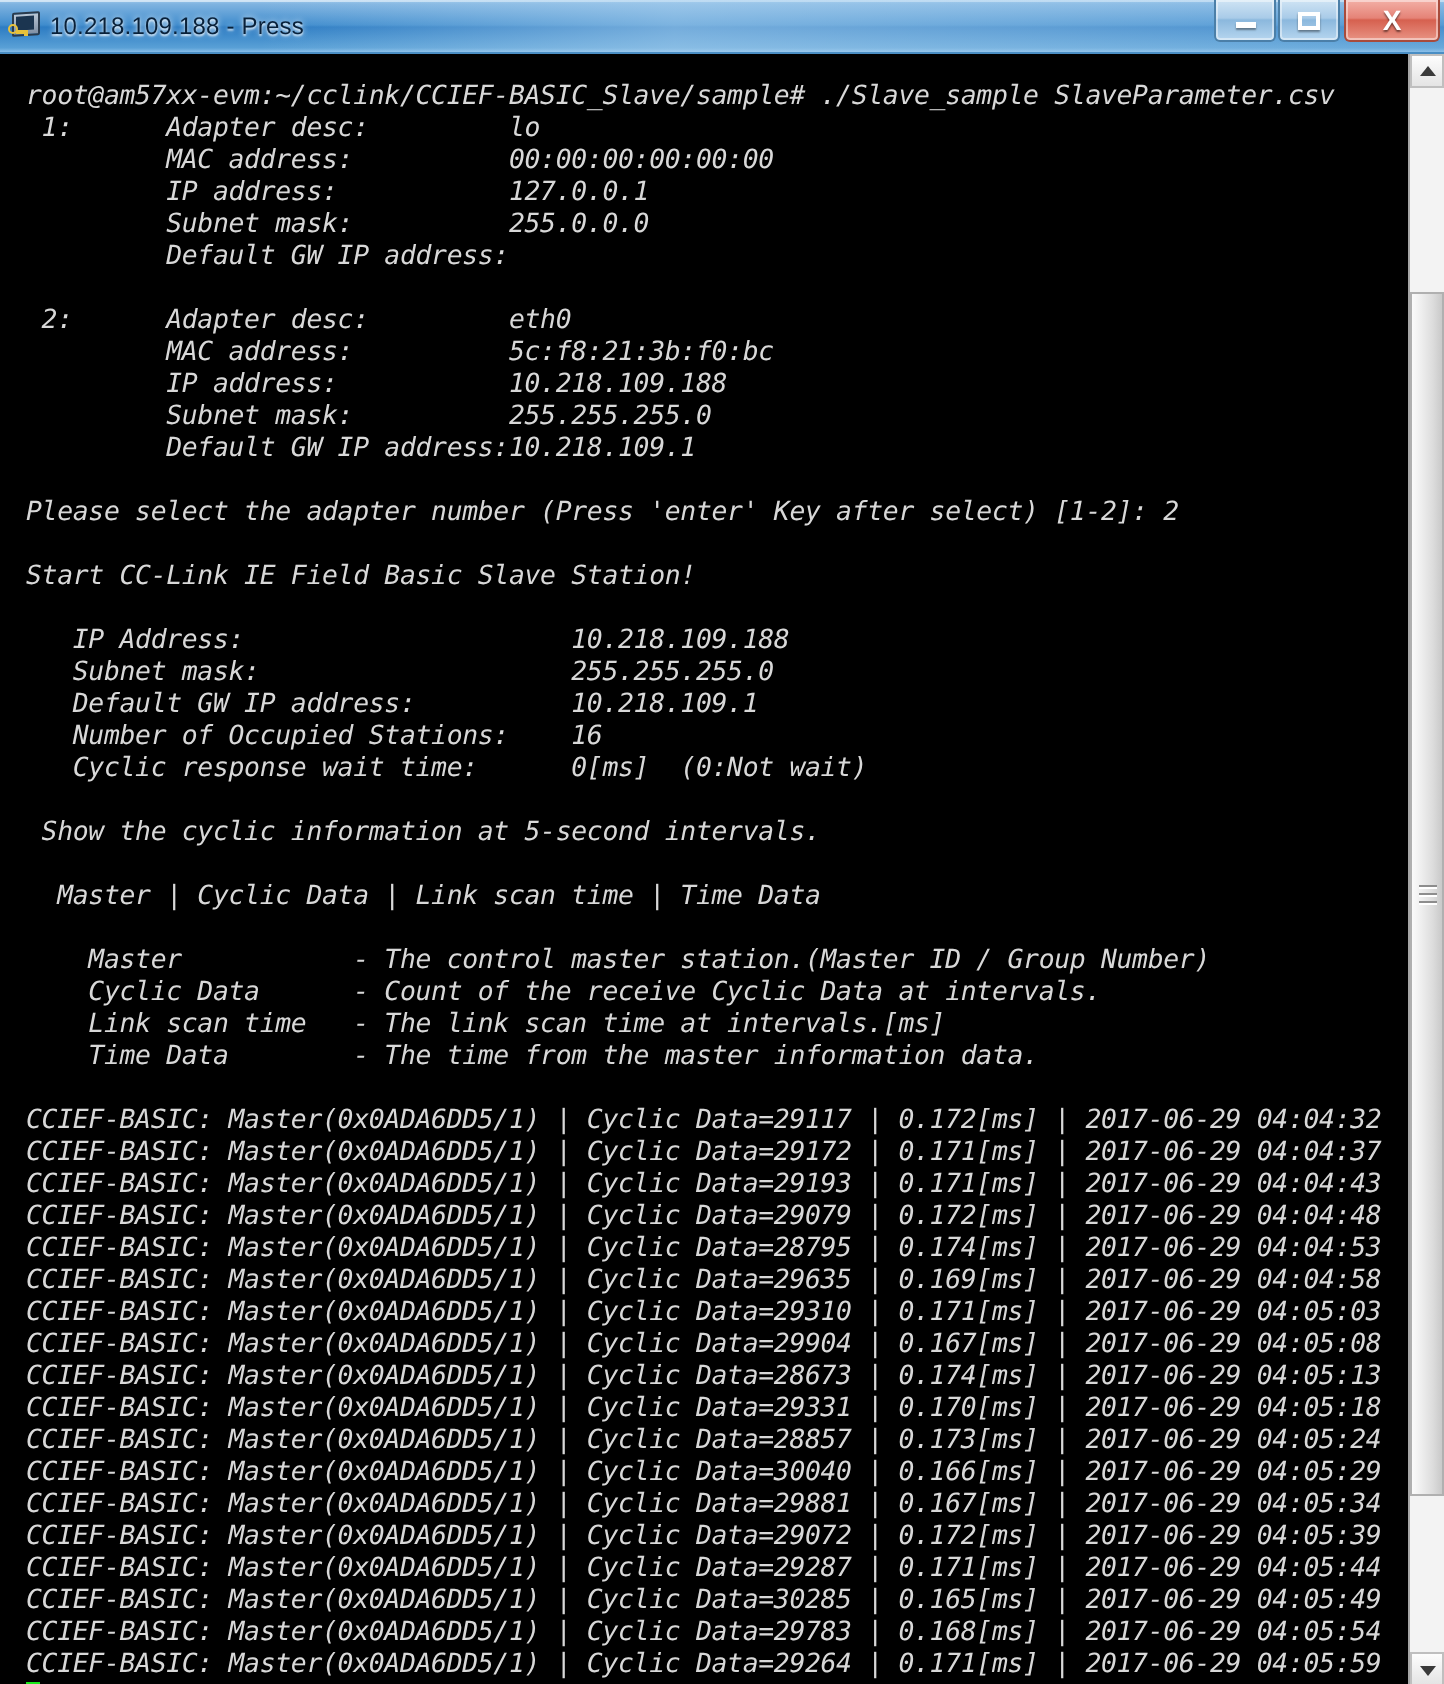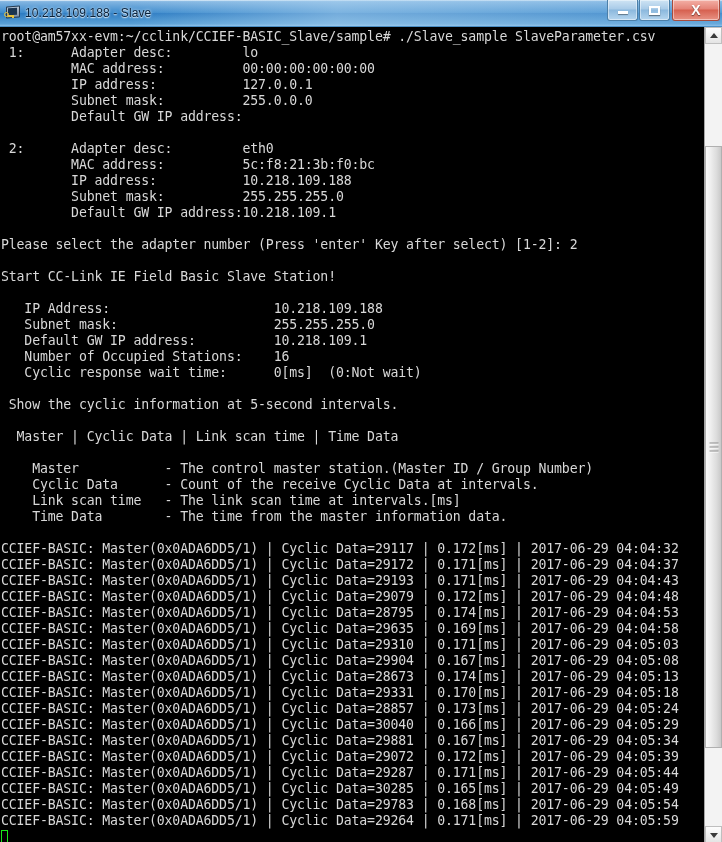--- a/index.html
+++ b/index.html
@@ -155,21 +155,22 @@
     position: relative;
     height: 816px;
     background: #000;
     display: flex;
   }
   .term {
     position: relative;
     flex: 1 1 auto;
     background: #000;
     overflow: hidden;
-    padding: 0;
+    padding: 12px;
+    font-style: italic;
   }
   pre.screen {
     margin: 0;
     padding: 2px 0 0 1px;
     font-family: "DejaVu Sans Mono", "Liberation Mono", monospace;
     font-size: 13.2px;
     line-height: 16px;
     color: #d8d8d8;
     white-space: pre;
     letter-spacing: -0.15px;
@@ -255,21 +256,21 @@
 
   <div class="titlebar">
     <div class="tb-icon">
       <div class="mon"></div>
       <div class="key">
         <div class="kh"></div>
         <div class="kb"></div>
         <div class="kb2"></div>
       </div>
     </div>
-    <div class="tb-title">10.218.109.188 - Slave</div>
+    <div class="tb-title">10.218.109.188 - Press</div>
     <div class="tb-spacer"></div>
     <div class="tb-buttons">
       <div class="tb-btn">
         <div class="glyph">
             <span class="min-bar"></span>
           </div>
       </div>
       <div class="tb-btn">
         <div class="glyph">
             <span class="max-box"></span>

